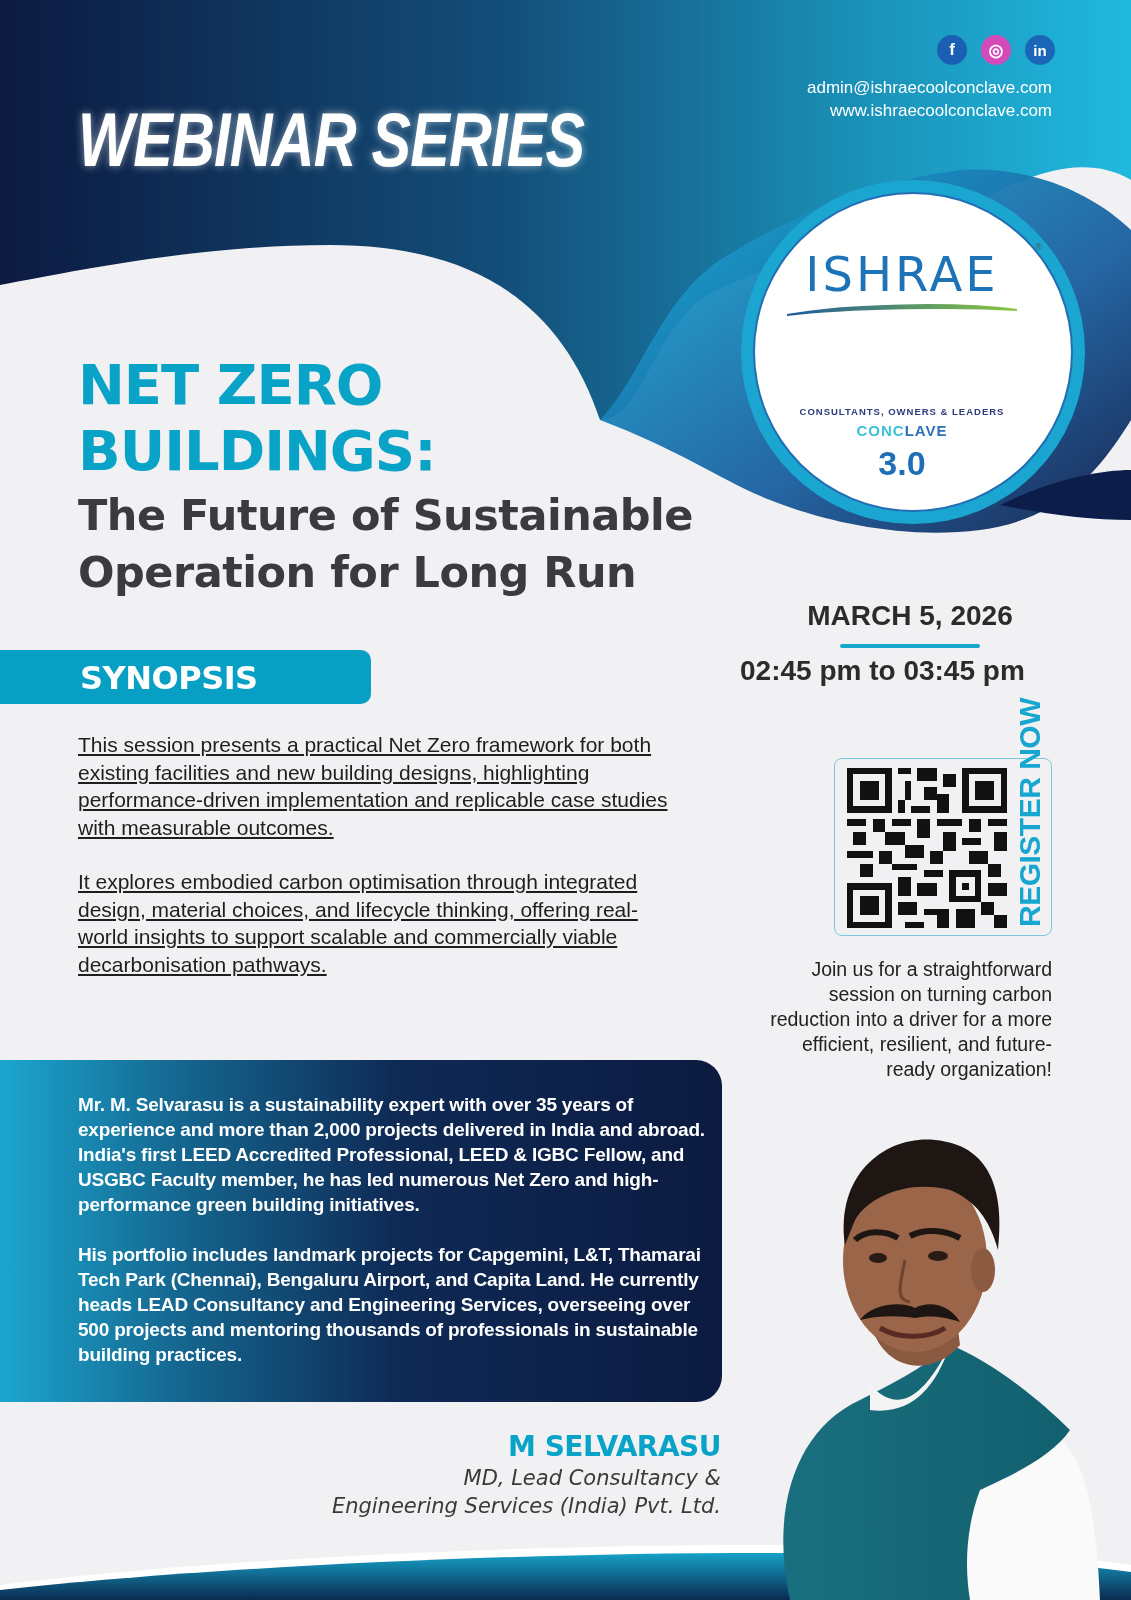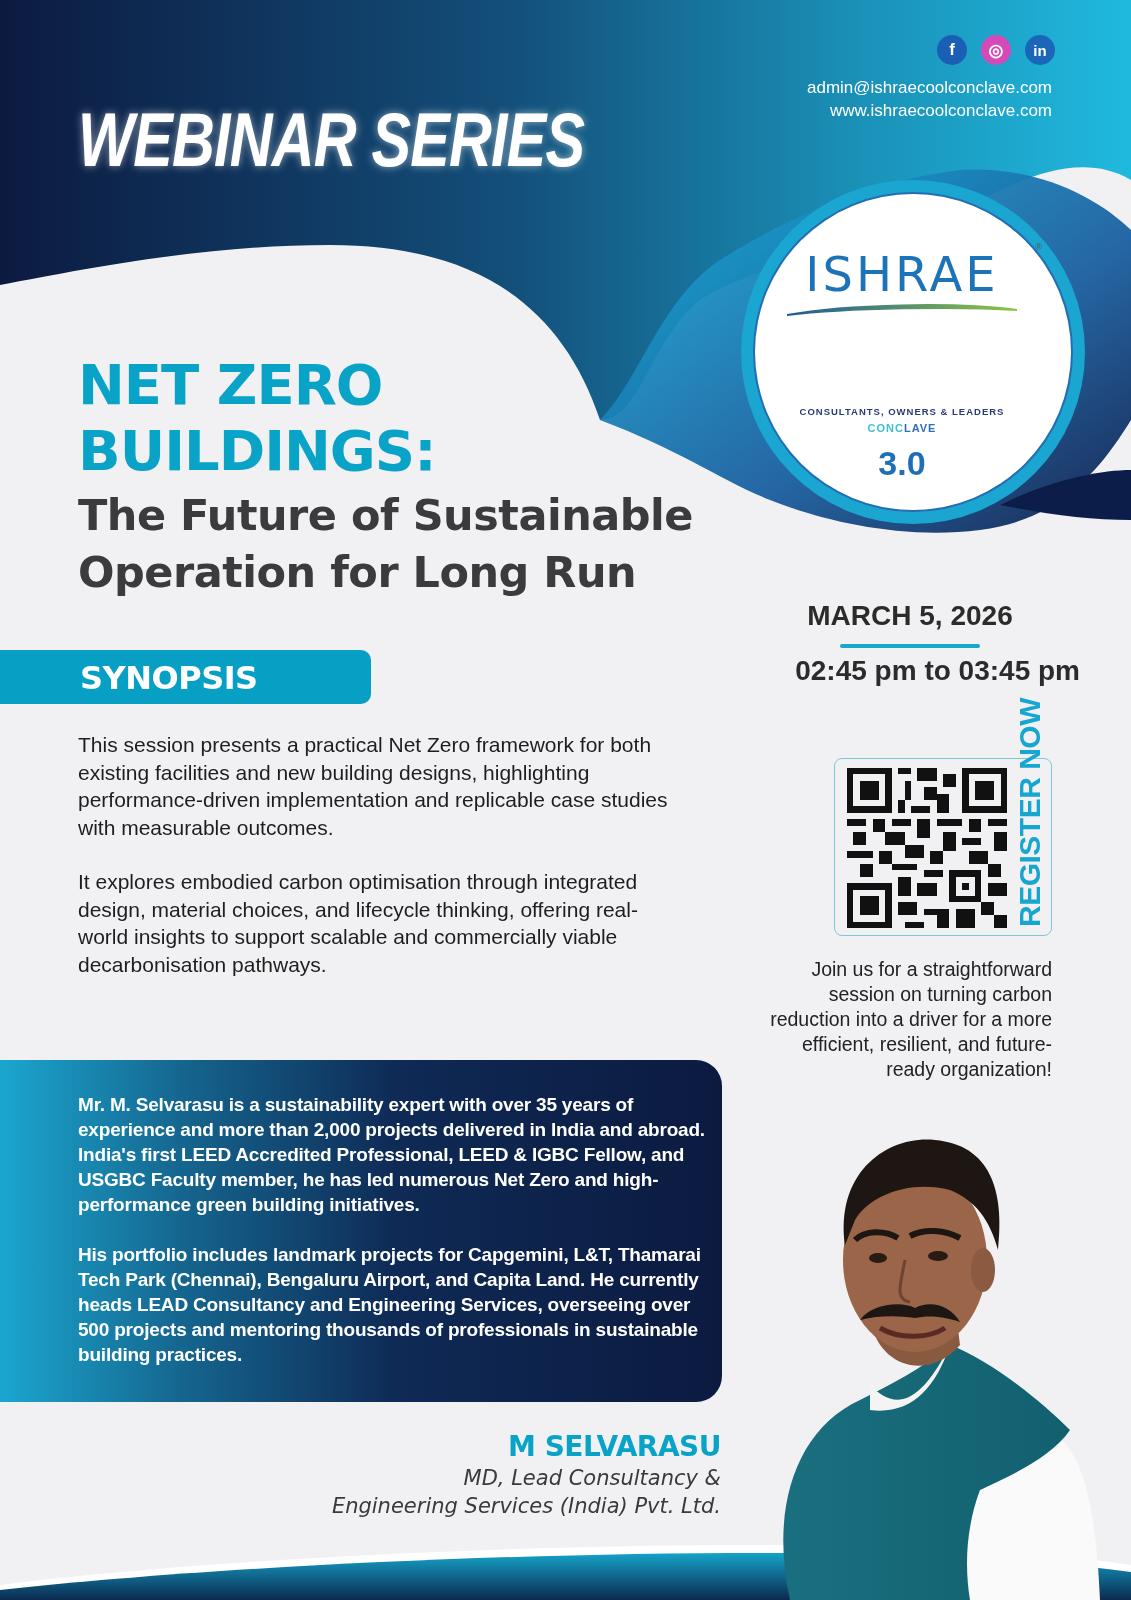--- a/index.html
+++ b/index.html
@@ -19,37 +19,37 @@
   .webinar { position: absolute; left: 78px; top: 96px; color: #fff; font-family: "Liberation Sans", sans-serif; font-weight: 700; font-style: italic; font-size: 76px; letter-spacing: -1px; transform: scaleX(0.78); transform-origin: left top; text-shadow: 0 0 10px rgba(255,255,255,0.55); white-space: nowrap; }
 
   
   .logo { position: absolute; left: 752px; top: 216px; width: 300px; height: 280px; text-align: center; }
   .logo .ishrae { position: absolute; top: 30px; left: 0; right: 0; font-size: 48px; font-weight: 400; color: #1d73b8; letter-spacing: 3px; font-family: "DejaVu Sans", sans-serif; }
   .logo .reg { position: absolute; top: 26px; right: 10px; font-size: 9px; color: #555; }
   .logo .swoosh { position: absolute; top: 86px; left: 35px; width: 230px; height: 14px; }
   .logo .cool { position: absolute; top: 92px; left: 0; right: 0; font-size: 84px; font-weight: 700; color: #1ba0c8; letter-spacing: -2px; font-family: "DejaVu Sans", sans-serif; }
   .logo .cool span { color: #3474b5; }
   .logo .col { position: absolute; top: 190px; left: 0; right: 0; font-size: 9.5px; font-weight: 700; color: #2b3a7a; letter-spacing: 1px; }
-  .logo .conclave { position: absolute; top: 206px; left: 0; right: 0; font-size: 11px; font-weight: 700; color: #3cc0d8; letter-spacing: 1px; }
+  .logo .conclave { position: absolute; top: 206px; left: 0; right: 0; font-size: 15px; font-weight: 700; color: #3cc0d8; letter-spacing: 1px; }
   .logo .conclave b { color: #2f6fb8; }
   .logo .ver { position: absolute; top: 228px; left: 0; right: 0; font-size: 34px; font-weight: 700; color: #1e6fb5; }
 
   
   .t-main { position: absolute; left: 78px; top: 352px; color: #0aa3c8; font-weight: 700; font-size: 56px; line-height: 66px; font-family: "DejaVu Sans", sans-serif; letter-spacing: -1px; }
   .t-sub { position: absolute; left: 78px; top: 487px; color: #3b3b3e; font-weight: 700; font-size: 43px; line-height: 57px; font-family: "DejaVu Sans", sans-serif; letter-spacing: -0.5px; }
 
   
   .date { position: absolute; left: 750px; top: 600px; width: 320px; text-align: center; color: #2b2b2b; font-weight: 700; font-size: 28px; }
   .date-rule { position: absolute; left: 840px; top: 644px; width: 140px; height: 4px; background: #17a6cc; border-radius: 2px; }
-  .time { position: absolute; left: 740px; top: 655px; width: 340px; text-align: right; color: #2b2b2b; font-weight: 700; font-size: 28px; }
+  .time { position: absolute; left: 740px; top: 655px; width: 340px; text-align: left; color: #2b2b2b; font-weight: 700; font-size: 28px; }
 
   
   .syn-bar { position: absolute; left: 0; top: 650px; width: 371px; height: 54px; background: #089fc5; border-radius: 0 10px 10px 0; }
   .syn-bar span { position: absolute; left: 80px; top: 9px; color: #fff; font-weight: 700; font-size: 32px; font-family: "DejaVu Sans", sans-serif; letter-spacing: -0.5px; }
-  .syn-text { position: absolute; left: 78px; top: 731px; width: 600px; color: #1e1e1e; font-size: 21px; line-height: 27.5px; }
+  .syn-text { position: absolute; left: 78px; top: 731px; width: 600px; color: #1e1e1e; font-size: 21px; line-height: 27.5px; text-decoration: underline; }
   .syn-text p + p { margin-top: 27px; }
 
   
   .qr-box { position: absolute; left: 834px; top: 758px; width: 218px; height: 178px; border: 1.5px solid #7cc9de; border-radius: 8px; background: #f1f1f3; }
   .qr-svg { position: absolute; left: 12px; top: 9px; width: 160px; height: 160px; }
   .reg-now { position: absolute; left: 178px; top: 168px; transform: rotate(-90deg); transform-origin: left top; color: #16a6cf; font-weight: 700; font-size: 30px; white-space: nowrap; letter-spacing: -0.5px; }
   .join { position: absolute; left: 760px; top: 957px; width: 292px; text-align: right; color: #222; font-size: 19.5px; line-height: 25px; }
 
   
   .bio { position: absolute; left: 0; top: 1060px; width: 722px; height: 342px; border-radius: 0 26px 26px 0; background: linear-gradient(90deg, #1ba6cf 0%, #15668f 25%, #0e2a55 55%, #0c1a40 100%); }

